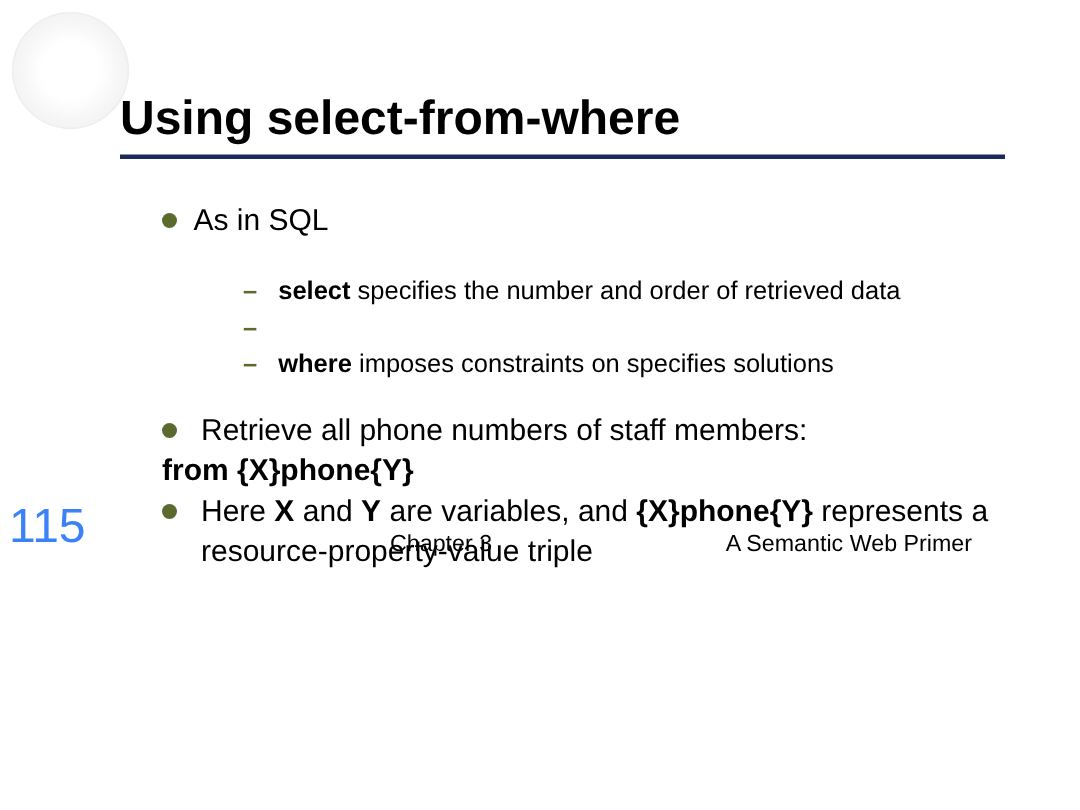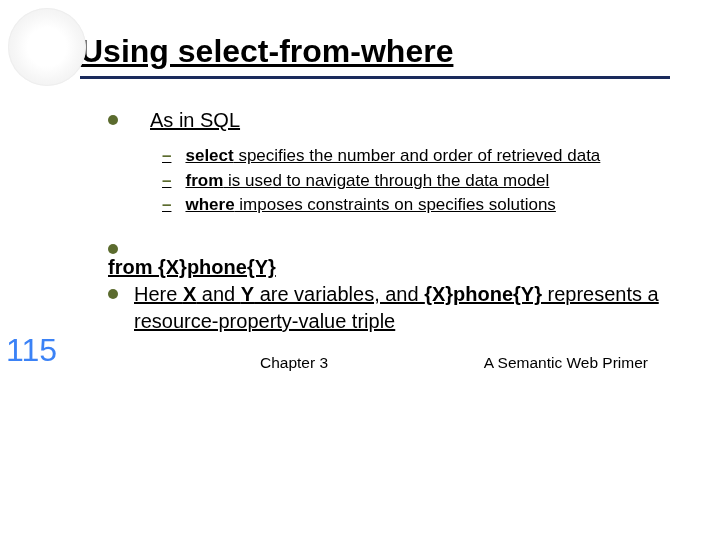--- a/index.html
+++ b/index.html
@@ -7,22 +7,21 @@
   body {
     background: #ffffff;
     font-family: Arial, Helvetica, sans-serif;
     color: #000;
     position: relative;
   }
   .slide {
     width: 720px;
     height: 388px;
     position: relative;
-    padding: 33px 50px 0 80px;
-    text-decoration: underline;
+    padding: 60px 50px 0 80px;
   }
   .title {
     font-size: 32px;
     font-weight: bold;
     color: #000;
     margin-bottom: 6px;
   }
   .rule {
     height: 3px;
     background: #1a2a5c;
@@ -39,23 +38,23 @@
     background: radial-gradient(circle at 50% 50%, #ffffff 0%, #ffffff 35%, #f6f6f6 60%, #ececec 100%);
     box-shadow: inset 0 0 0 1px #eee;
   }
   .body {
     font-size: 20px;
     line-height: 1.35;
     color: #000;
   }
   .l1 {
     display: flex;
-    gap: 32px;
+    gap: 11px;
     margin-left: 28px;
-    margin-bottom: 10px;
+    margin-bottom: 21px;
   }
   .l1 .bullet {
     width: 10px;
     height: 10px;
     border-radius: 50%;
     background: #5b6b2e;
     flex: 0 0 auto;
     margin-top: 8px;
   }
   .l2-group {
@@ -139,31 +138,31 @@
       <span>As in SQL</span>
     </div>
 
     <div class="l2-group">
       <div class="l2">
         <span class="dash">–</span>
         <span class="l2-text"><b>select</b><span> specifies the number and order of retrieved data</span></span>
       </div>
       <div class="l2">
         <span class="dash">–</span>
-        <span class="l2-text"><b>from</b><span> is used to navigate through the data model</span></span>
       </div>
       <div class="l2">
         <span class="dash">–</span>
         <span class="l2-text"><b>where</b><span> imposes constraints on specifies solutions</span></span>
       </div>
     </div>
 
     <div class="para-block">
       <div class="para-first">
         <span class="bullet"></span>
+        <span class="para-line">Retrieve all phone numbers of staff members:</span>
       </div>
       <div class="code-line">from {X}phone{Y}</div>
       <div class="para-first">
         <span class="bullet"></span>
         <span class="para-line"><span>Here </span><b>X</b><span> and </span><b>Y</b><span> are variables, and </span><b>{X}phone{Y}</b><span> represents a resource-property-value triple</span></span>
       </div>
     </div>
 
   </div>
 

